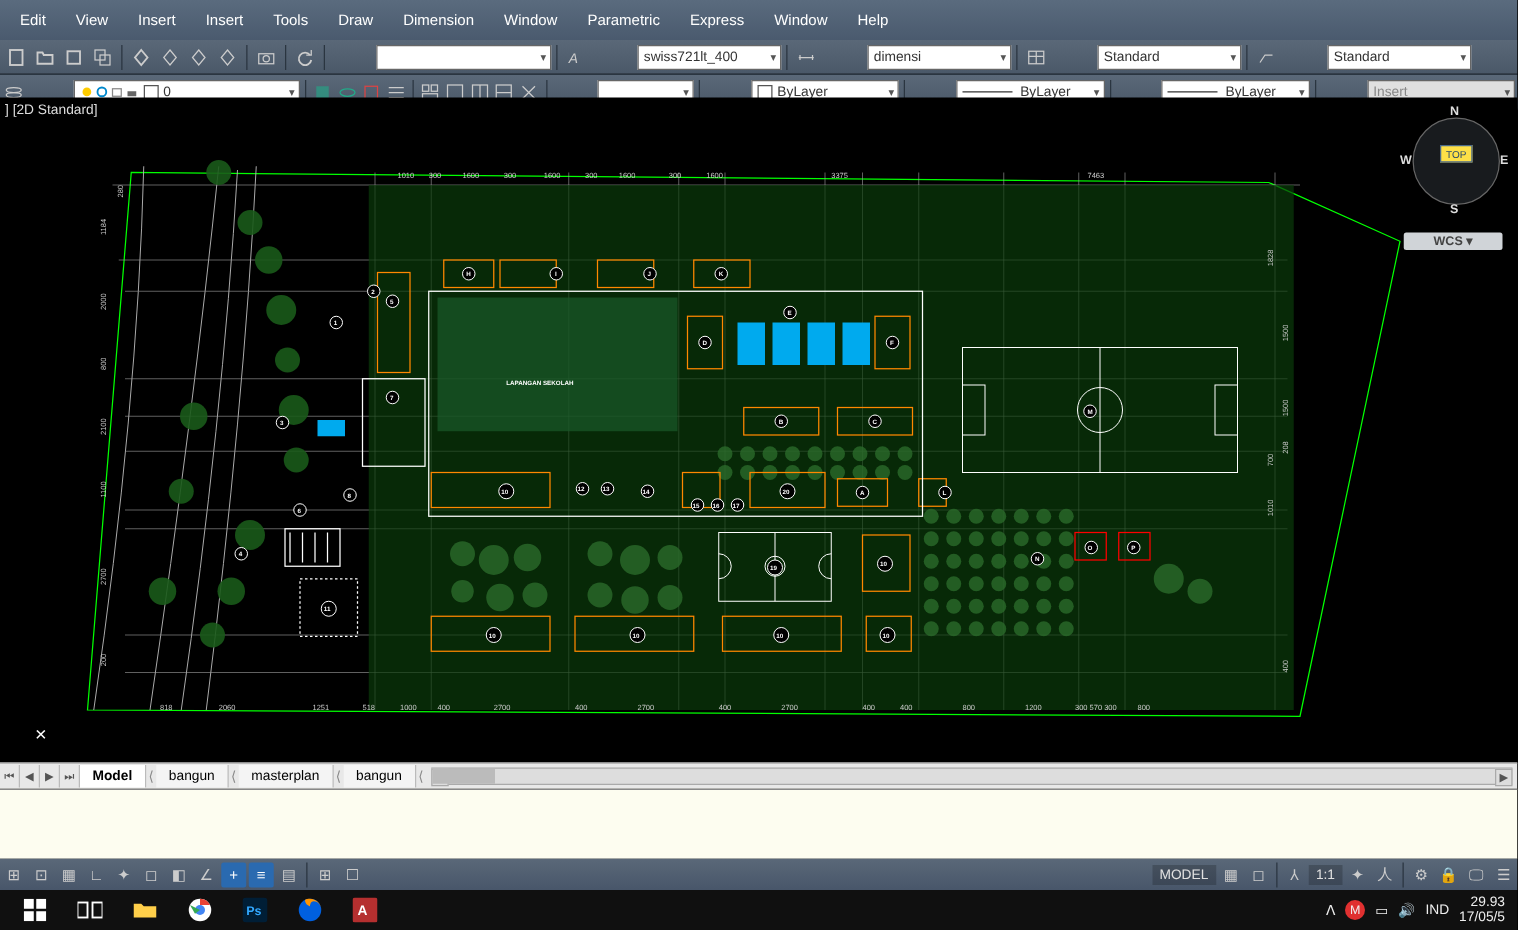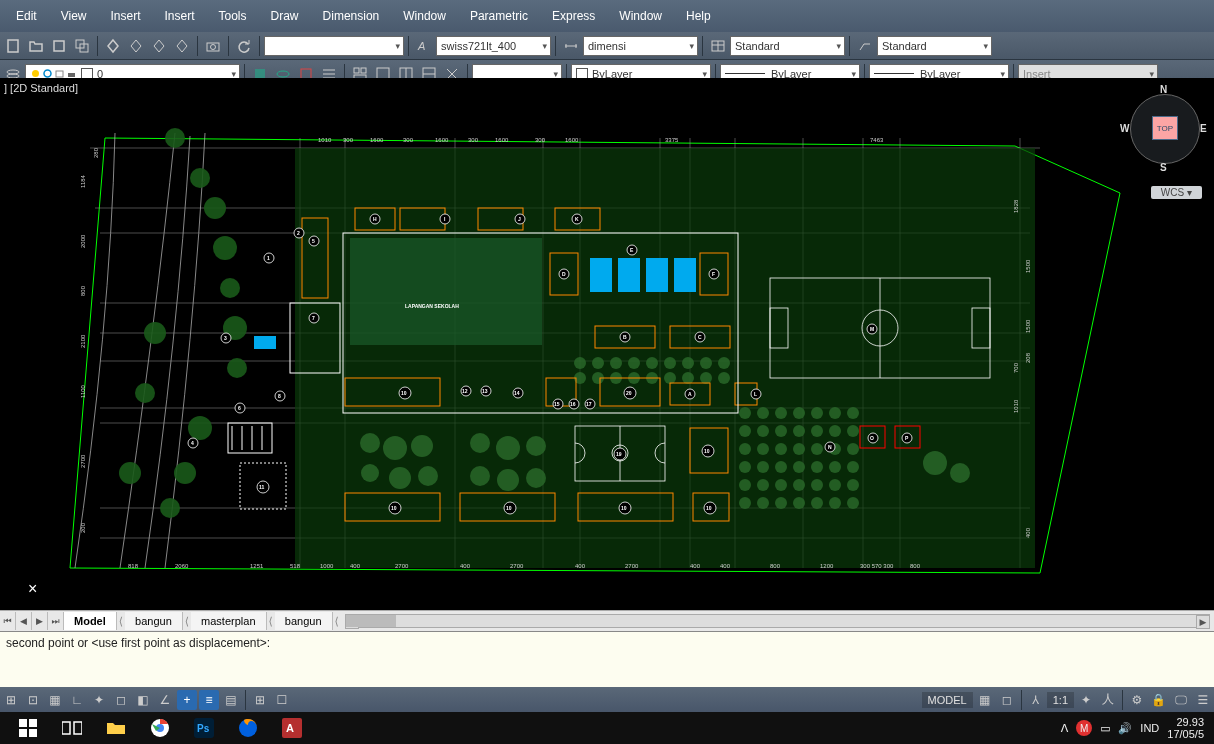--- a/index.html
+++ b/index.html
@@ -7,42 +7,42 @@
 
 
 .menubar { height: 32px; background: linear-gradient(#5a6b7e, #4a5a6e); display: flex; align-items: center; padding: 0 4px; color: #fff; font-size: 12px; }
 .menubar .menu-item { padding: 3px 12px; cursor: pointer; }
 
 
 .toolbar { height: 28px; background: linear-gradient(#5a6878, #4a5868); display: flex; align-items: center; border-bottom: 1px solid #2a3540; padding: 0 2px; gap: 1px; }
 .tool-btn { width: 22px; height: 22px; display: inline-flex; align-items: center; justify-content: center; border: 1px solid transparent; cursor: pointer; color: #e0e0e0; font-size: 12px; }
 .tool-btn svg { width: 16px; height: 16px; }
 .sep { width: 1px; height: 20px; background: #2a3540; margin: 0 3px; }
-.dropdown { height: 20px; background: #fff; border: 1px solid #666; display: inline-flex; align-items: center; padding: 0 4px; font-size: 11px; color: #333; position: relative; }
+.dropdown { height: 20px; background: #fff; border: 1px solid #666; display: inline-flex; align-items: center; padding: 0 4px; font-size: 11px; color: #333; position: relative; margin-left: 37px; }
 .dropdown::after { content: "▾"; margin-left: 6px; color: #555; font-size: 9px; position: absolute; right: 3px; }
 .dropdown.wide { width: 140px; }
 .dropdown.med { width: 115px; }
 .dropdown.big { width: 215px; }
 .layer-swatch { width: 12px; height: 12px; background: #fff; border: 1px solid #555; margin-right: 4px; }
 .layer-icons { display: inline-flex; gap: 1px; margin-right: 4px; }
 .mini-ico { width: 11px; height: 11px; }
 
 
 .drawing-area { position: absolute; top: 78px; left: 0; right: 0; bottom: 134px; background: #000; overflow: hidden; }
 .doc-title { position: absolute; top: 4px; left: 4px; color: #ddd; font-size: 11px; z-index: 5; }
 .close-x { position: absolute; left: 28px; bottom: 12px; color: #fff; font-size: 16px; cursor: pointer; z-index: 5; }
 .canvas { position: absolute; inset: 0; }
 
 
 .viewcube { position: absolute; top: 6px; right: 4px; width: 90px; height: 130px; z-index: 5; }
 .compass { position: absolute; top: 0; left: 0; width: 90px; height: 90px; }
 .compass-circle { position: absolute; top: 10px; left: 10px; width: 70px; height: 70px; border: 1px solid #666; border-radius: 50%; background: rgba(80,90,100,0.3); }
 .compass-dir { position: absolute; color: #ddd; font-size: 10px; font-weight: bold; }
-.top-cube { position: absolute; top: 32px; left: 32px; width: 26px; height: 24px; background: #fca5a5; border: 1px solid #4a6a8a; display: flex; align-items: center; justify-content: center; font-size: 8px; color: #2a4a6a; }
-.wcs-badge { position: absolute; top: 102px; right: 8px; background: #d0d4d8; color: #444; font-size: 10px; padding: 1px 10px; border-radius: 2px; }
+.top-cube { position: absolute; top: 32px; left: 32px; width: 26px; height: 14px; background: #fde047; border: 1px solid #4a6a8a; display: flex; align-items: center; justify-content: center; font-size: 8px; color: #2a4a6a; }
+.wcs-badge { position: absolute; top: 102px; right: 8px; background: #d0d4d8; color: #444; font-size: 10px; padding: 1px 24px; border-radius: 2px; font-weight: bold; }
 
 
 .model-tabs { position: absolute; bottom: 113px; left: 0; right: 0; height: 21px; background: #e8e8e8; display: flex; align-items: center; font-size: 11px; border-top: 1px solid #aaa; }
 .nav-arrows { display: flex; }
 .nav-arrow { width: 16px; height: 18px; border-right: 1px solid #bbb; display: flex; align-items: center; justify-content: center; font-size: 9px; color: #555; cursor: pointer; }
 .tab { padding: 3px 10px; border-right: 1px solid #bbb; cursor: pointer; background: #f4f4f4; position: relative; }
 .tab.active { background: #fff; font-weight: bold; }
 .tab-sep { color: #888; margin: 0 2px; }
 .scrollbar-h { flex: 1; margin: 0 4px; height: 14px; background: #ddd; border: 1px solid #aaa; position: relative; }
 .scroll-thumb { position: absolute; left: 0; width: 50px; height: 100%; background: #bbb; }
@@ -733,21 +733,20 @@
   <span class="tab">bangun</span>
   <span class="tab-sep">⟨</span>
   <div class="scrollbar-h">
     <span class="scroll-arrow" style="position:absolute;left:-1px">◀</span>
     <div class="scroll-thumb"></div>
     <span class="scroll-arrow" style="position:absolute;right:-1px">▶</span>
   </div>
 </div>
 
 <div class="command-area">
-  <div>second point or &lt;use first point as displacement&gt;:</div>
 </div>
 
 <div class="status-row top">
   <span class="status-btn">⊞</span>
   <span class="status-btn">⊡</span>
   <span class="status-btn">▦</span>
   <span class="status-btn">∟</span>
   <span class="status-btn">✦</span>
   <span class="status-btn">◻</span>
   <span class="status-btn">◧</span>

